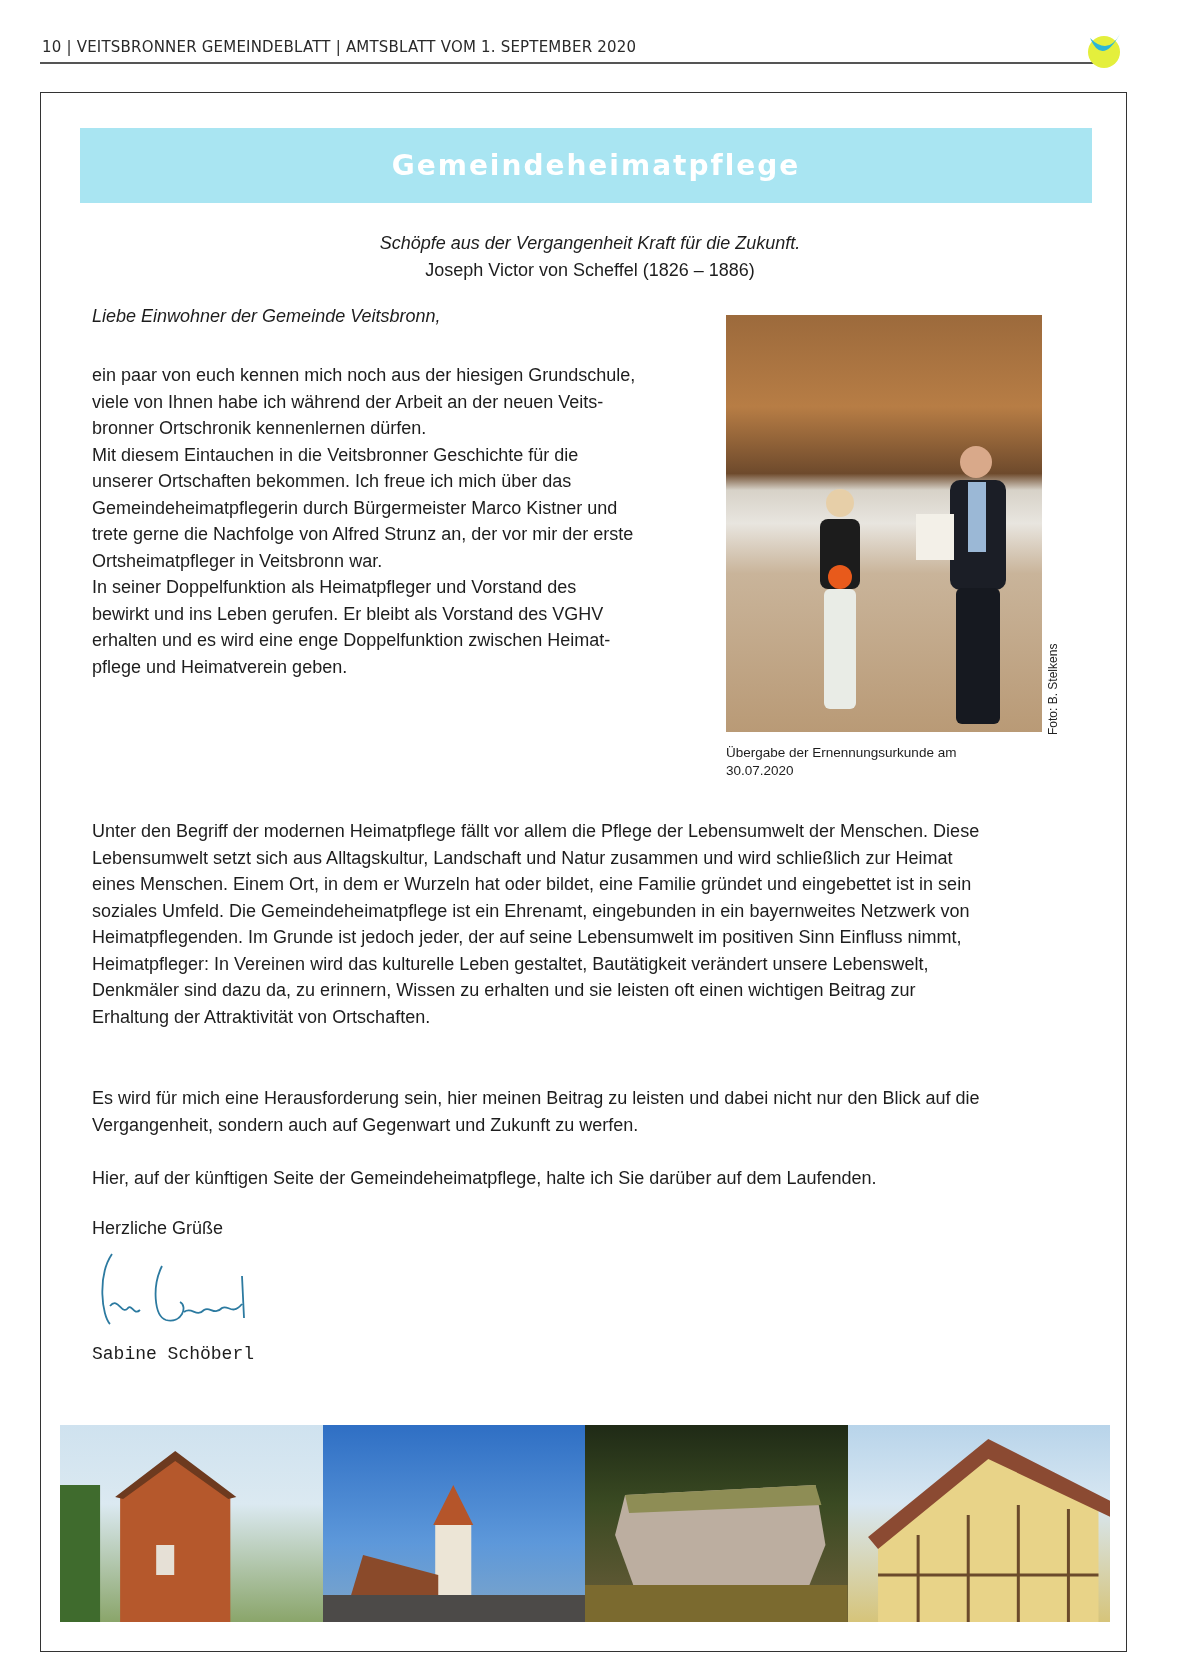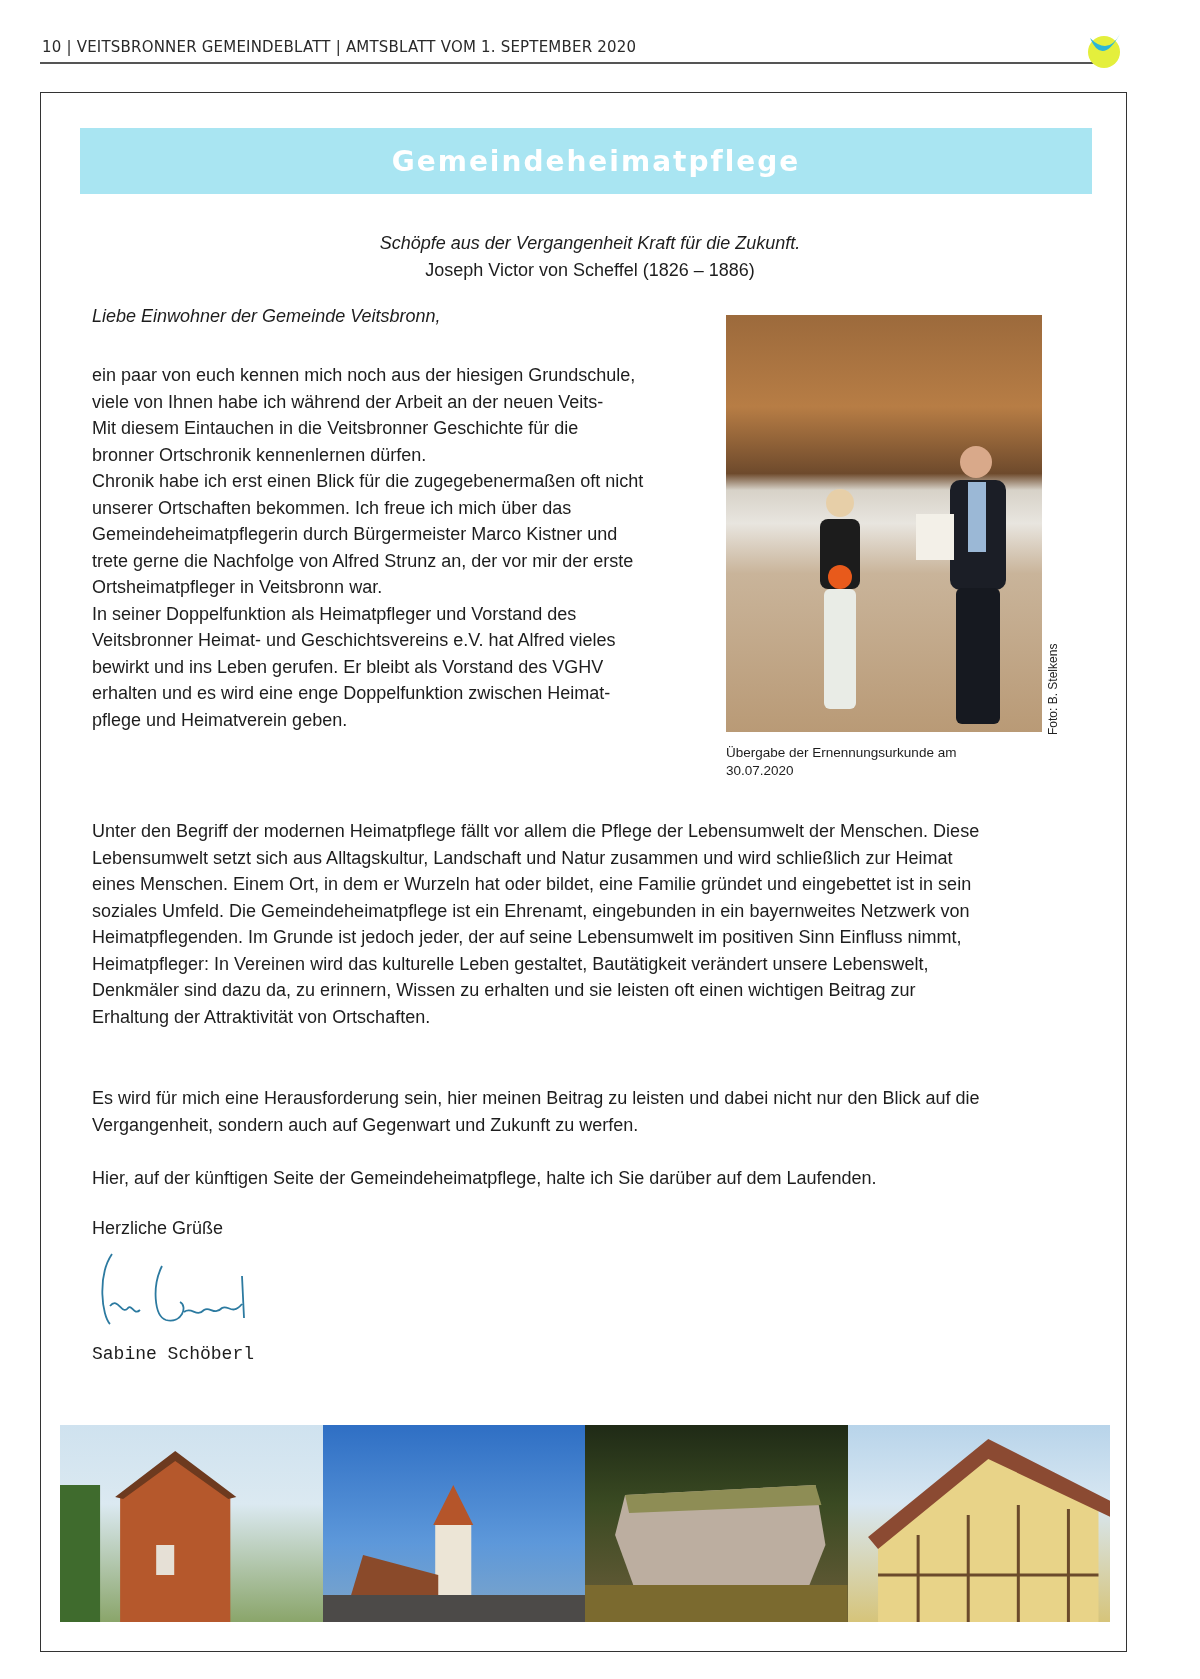--- a/index.html
+++ b/index.html
@@ -11,21 +11,21 @@
     position: absolute; left: 42px; top: 38px; font-size: 15px; letter-spacing: 0.2px; color: #2a2a2a;
     font-family: "DejaVu Sans", sans-serif;
   }
   .head-rule { position: absolute; left: 40px; top: 62px; width: 1060px; height: 2px; background: #555; }
   .logo { position: absolute; left: 1082px; top: 28px; width: 44px; height: 44px; }
   .frame {
     position: absolute; left: 40px; top: 92px; width: 1087px; height: 1560px; border: 1.5px solid #333;
     box-sizing: border-box;
   }
   .banner {
-    position: absolute; left: 80px; top: 128px; width: 1012px; height: 66px; background: #a9e5f2;
+    position: absolute; left: 80px; top: 128px; width: 1012px; height: 75px; background: #a9e5f2;
     display: flex; align-items: center; justify-content: center;
   }
   .banner-title {
     color: #ffffff; font-size: 28px; font-weight: bold; letter-spacing: 2px; font-family: "DejaVu Sans", sans-serif;
     margin-left: 20px;
   }
   .quote { position: absolute; left: 300px; top: 230px; width: 580px; text-align: center; font-size: 18px; line-height: 27px; }
   .quote .q-text { font-style: italic; display: block; }
   .quote .q-author { display: block; }
   .salutation { position: absolute; left: 92px; top: 306px; font-size: 18px; font-style: italic; }
@@ -75,29 +75,27 @@
 <div class="quote">
   <span class="q-text">Schöpfe aus der Vergangenheit Kraft für die Zukunft.</span>
   <span class="q-author">Joseph Victor von Scheffel (1826 – 1886)</span>
 </div>
 
 <div class="salutation">Liebe Einwohner der Gemeinde Veitsbronn,</div>
 
 <div class="body-text p1">
   <span class="line">ein paar von euch kennen mich noch aus der hiesigen Grundschule,</span>
   <span class="line">viele von Ihnen habe ich während der Arbeit an der neuen Veits-</span>
+  <span class="line">bronner Ortschronik kennenlernen dürfen.</span>
   <span class="line">Mit diesem Eintauchen in die Veitsbronner Geschichte für die</span>
-  <span class="line">bronner Ortschronik kennenlernen dürfen.</span>
-  <span class="line">Chronik habe ich erst einen Blick für die zugegebenermaßen oft nicht</span>
   <span class="line">unserer Ortschaften bekommen. Ich freue ich mich über das</span>
   <span class="line">Gemeindeheimatpflegerin durch Bürgermeister Marco Kistner und</span>
   <span class="line">trete gerne die Nachfolge von Alfred Strunz an, der vor mir der erste</span>
   <span class="line">Ortsheimatpfleger in Veitsbronn war.</span>
   <span class="line">In seiner Doppelfunktion als Heimatpfleger und Vorstand des</span>
-  <span class="line">Veitsbronner Heimat- und Geschichtsvereins e.V. hat Alfred vieles</span>
   <span class="line">bewirkt und ins Leben gerufen. Er bleibt als Vorstand des VGHV</span>
   <span class="line">erhalten und es wird eine enge Doppelfunktion zwischen Heimat-</span>
   <span class="line">pflege und Heimatverein geben.</span>
 </div>
 
 <div class="photo">
   <svg class="person-a" viewBox="0 0 72 230">
     <circle cx="36" cy="18" r="14" fill="#e7cfa8"></circle>
     <rect x="16" y="34" width="40" height="70" rx="8" fill="#1c1c1c"></rect>
     <circle cx="36" cy="92" r="12" fill="#e85a1b"></circle>

